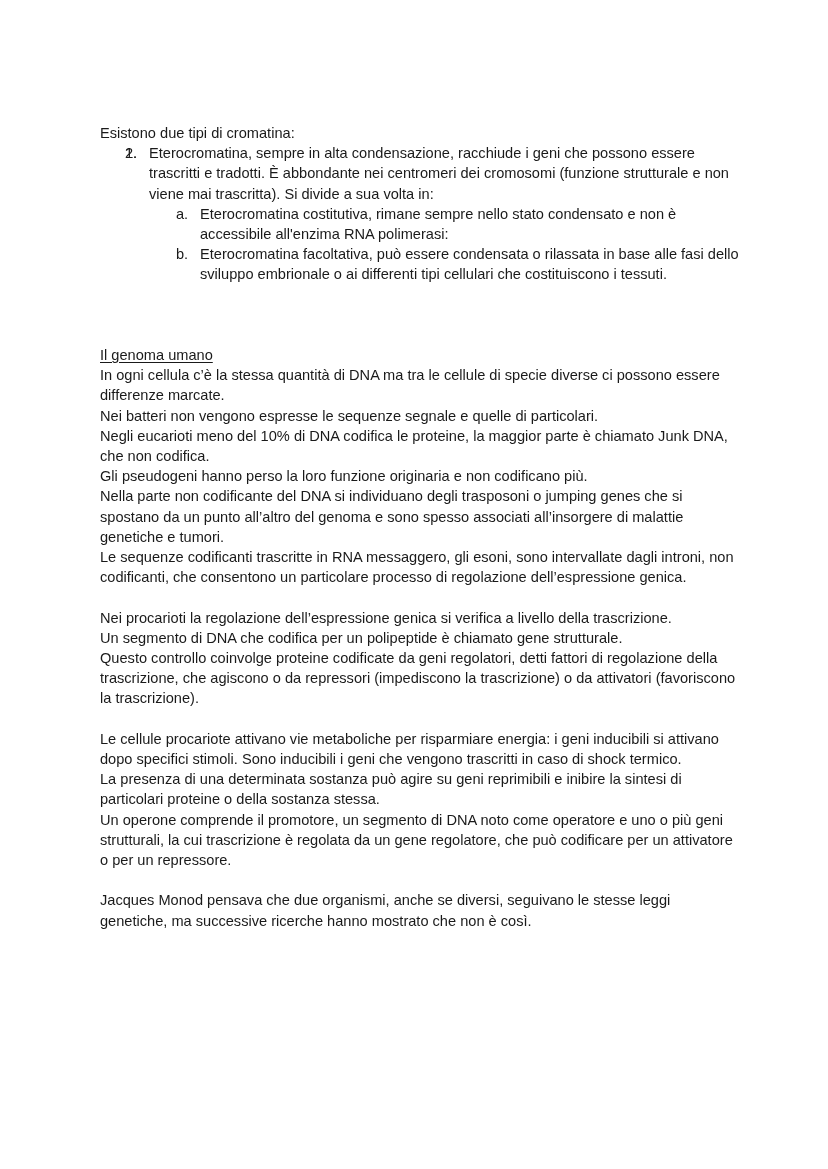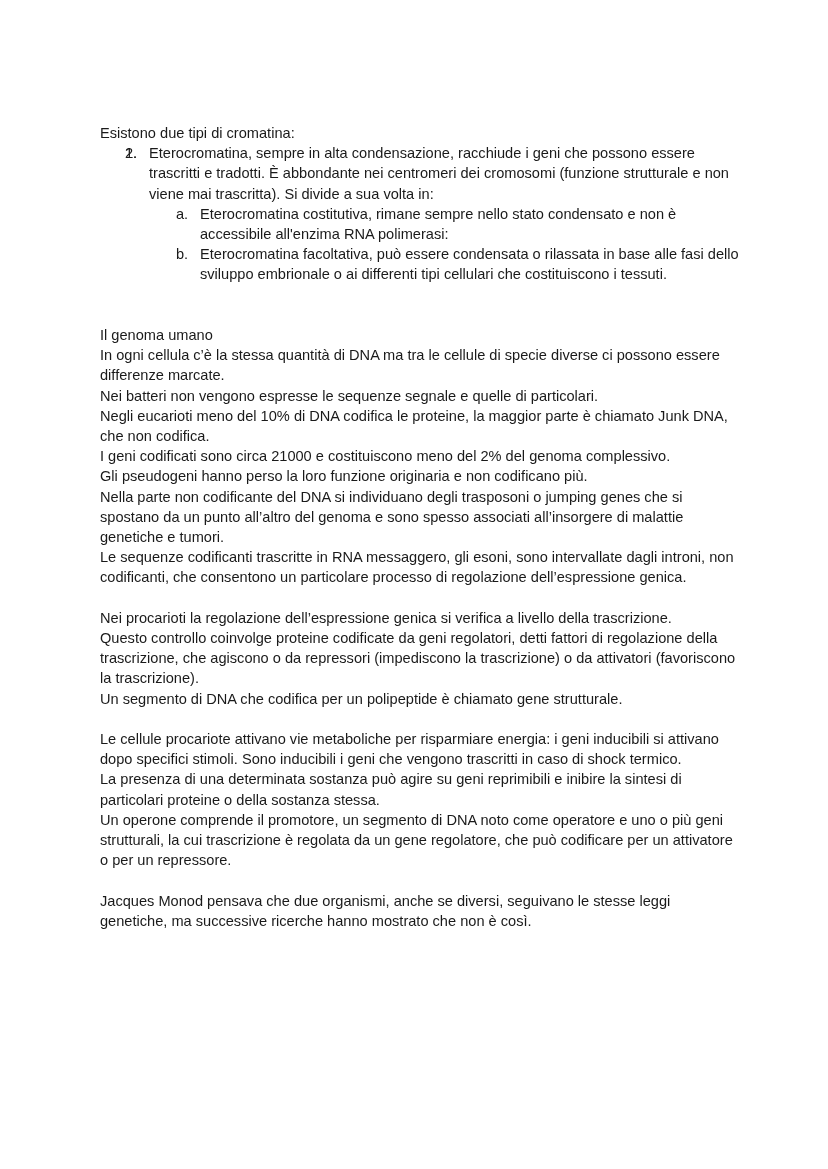--- a/index.html
+++ b/index.html
@@ -23,21 +23,23 @@
       top: 123px;
       width: 640px;
     }
     p {
       margin: 0;
     }
     .para-gap {
       height: 20.2px;
     }
     .heading {
+      text-decoration: underline;
       text-underline-offset: 2px;
+      margin-top: 20px;
     }
     ol {
       margin: 0;
       padding: 0;
       list-style: none;
     }
     .ol-1 > li {
       position: relative;
       padding-left: 49px;
     }
@@ -85,30 +87,29 @@
     </li>
   </ol>
 
   <div class="para-gap"></div>
   <div class="para-gap"></div>
 
   <p class="heading">Il genoma umano</p>
   <p>In ogni cellula c’è la stessa quantità di DNA ma tra le cellule di specie diverse ci possono essere differenze marcate.</p>
   <p>Nei batteri non vengono espresse le sequenze segnale e quelle di particolari.</p>
   <p>Negli eucarioti meno del 10% di DNA codifica le proteine, la maggior parte è chiamato Junk DNA, che non codifica.</p>
-  <p>I geni codificati sono circa 21000 e costituiscono meno del 2% del genoma complessivo.</p>
   <p>Gli pseudogeni hanno perso la loro funzione originaria e non codificano più.</p>
   <p>Nella parte non codificante del DNA si individuano degli trasposoni o jumping genes che si spostano da un punto all’altro del genoma e sono spesso associati all’insorgere di malattie genetiche e tumori.</p>
   <p>Le sequenze codificanti trascritte in RNA messaggero, gli esoni, sono intervallate dagli introni, non codificanti, che consentono un particolare processo di regolazione dell’espressione genica.</p>
 
   <div class="para-gap"></div>
 
   <p>Nei procarioti la regolazione dell’espressione genica si verifica a livello della trascrizione.</p>
+  <p>Un segmento di DNA che codifica per un polipeptide è chiamato gene strutturale.</p>
   <p>Questo controllo coinvolge proteine codificate da geni regolatori, detti fattori di regolazione della trascrizione, che agiscono o da repressori (impediscono la trascrizione) o da attivatori (favoriscono la trascrizione).</p>
-  <p>Un segmento di DNA che codifica per un polipeptide è chiamato gene strutturale.</p>
 
   <div class="para-gap"></div>
 
   <p>Le cellule procariote attivano vie metaboliche per risparmiare energia: i geni inducibili si attivano dopo specifici stimoli. Sono inducibili i geni che vengono trascritti in caso di shock termico.</p>
   <p>La presenza di una determinata sostanza può agire su geni reprimibili e inibire la sintesi di particolari proteine o della sostanza stessa.</p>
   <p>Un operone comprende il promotore, un segmento di DNA noto come operatore e uno o più geni strutturali, la cui trascrizione è regolata da un gene regolatore, che può codificare per un attivatore o per un repressore.</p>
 
   <div class="para-gap"></div>
 
   <p>Jacques Monod pensava che due organismi, anche se diversi, seguivano le stesse leggi genetiche, ma successive ricerche hanno mostrato che non è così.</p>

